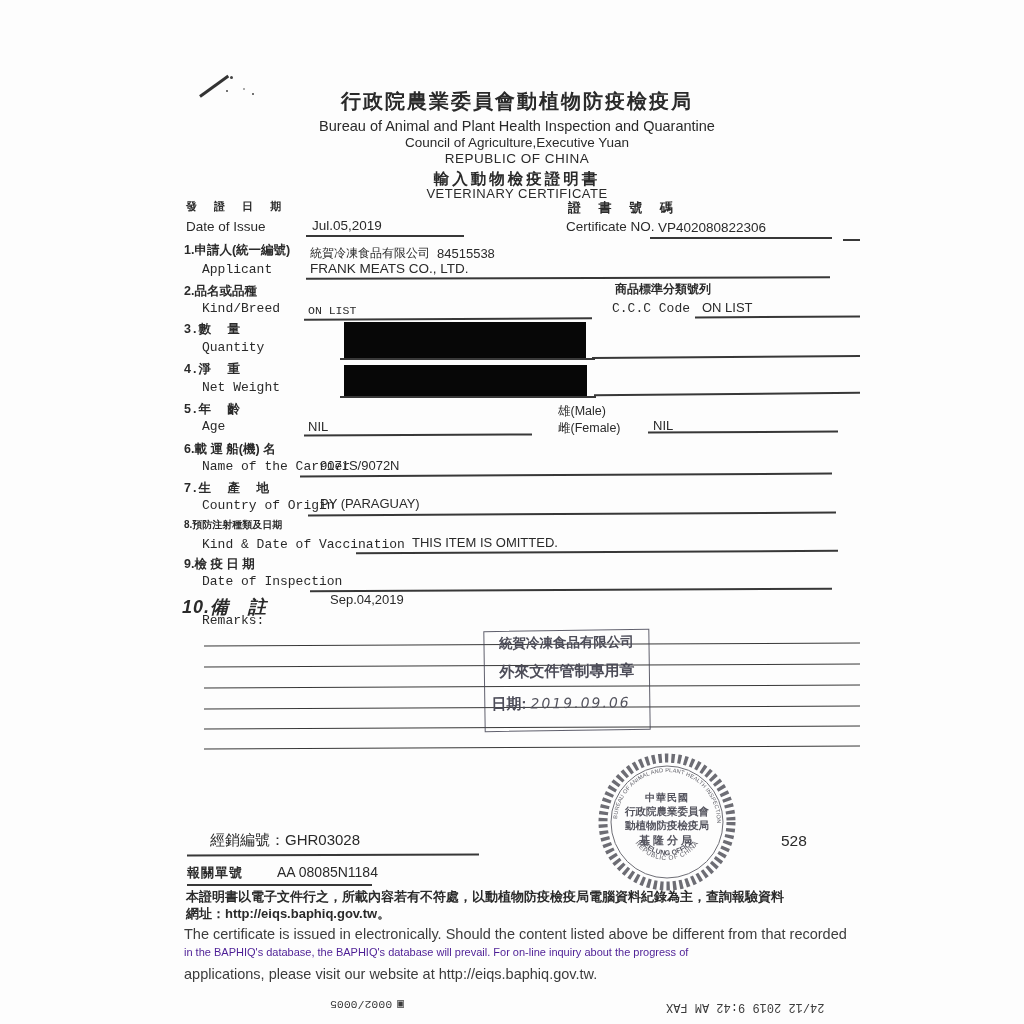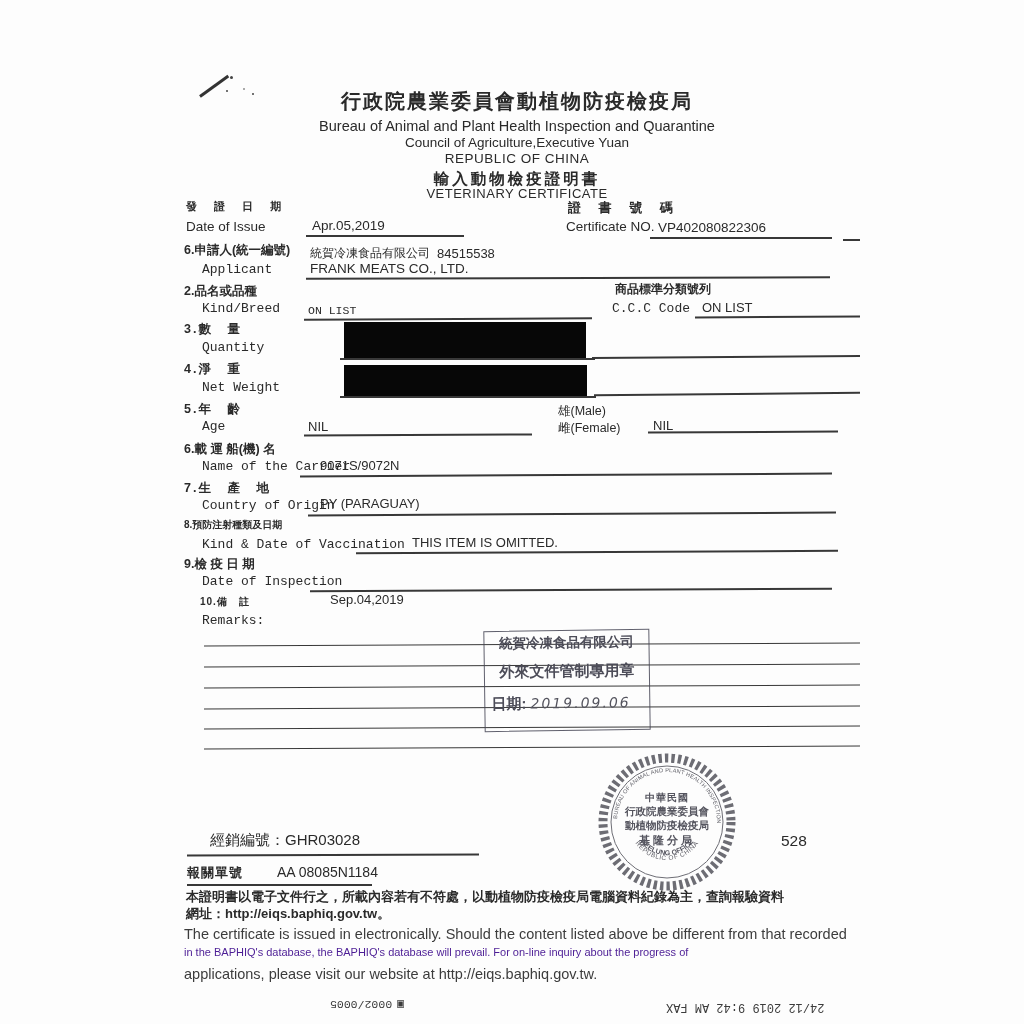--- a/index.html
+++ b/index.html
@@ -35,30 +35,30 @@
 
   <div class="abs center cjk" style="left:212px;top:88px;width:610px;font-size:20px;letter-spacing:2px;">行政院農業委員會動植物防疫檢疫局</div>
   <div class="abs center sans" style="left:212px;top:118px;width:610px;font-size:14.5px;">Bureau of Animal and Plant Health Inspection and Quarantine</div>
   <div class="abs center sans" style="left:212px;top:135px;width:610px;font-size:13.5px;">Council of Agriculture,Executive Yuan</div>
   <div class="abs center sans" style="left:212px;top:151px;width:610px;font-size:13.5px;letter-spacing:.5px;">REPUBLIC OF CHINA</div>
   <div class="abs center cjk" style="left:212px;top:169px;width:610px;font-size:15.5px;letter-spacing:3px;">輸入動物檢疫證明書</div>
   <div class="abs center sans" style="left:212px;top:186px;width:610px;font-size:13px;letter-spacing:.5px;">VETERINARY CERTIFICATE</div>
 
   <div class="abs cjk" style="left:186px;top:199px;font-size:11px;letter-spacing:7px;">發 證 日 期</div>
   <div class="abs sans" style="left:186px;top:219px;font-size:13.5px;">Date of Issue</div>
-  <div class="abs sans" style="left:312px;top:218px;font-size:13.5px;">Apr.05,2019</div>
+  <div class="abs sans" style="left:312px;top:218px;font-size:13.5px;">Jul.05,2019</div>
   <div class="line" style="left:306px;top:235px;width:158px;"></div>
 
   <div class="abs cjk" style="left:568px;top:199px;font-size:13px;letter-spacing:7px;">證 書 號 碼</div>
   <div class="abs sans" style="left:566px;top:219px;font-size:13.5px;">Certificate NO.</div>
   <div class="abs sans" style="left:658px;top:220px;font-size:13.5px;">VP402080822306</div>
   <div class="line" style="left:650px;top:237px;width:182px;"></div>
   <div class="line" style="left:843px;top:239px;width:17px;"></div>
 
-  <div class="abs cjk" style="left:184px;top:242px;font-size:12.5px;">6.申請人(統一編號)</div>
+  <div class="abs cjk" style="left:184px;top:242px;font-size:12.5px;">1.申請人(統一編號)</div>
   <div class="abs cjk" style="left:310px;top:245px;font-size:12px;font-weight:500;">統賀冷凍食品有限公司</div>
   <div class="abs sans" style="left:437px;top:246px;font-size:13px;">84515538</div>
   <div class="abs mono" style="left:202px;top:262px;font-size:13px;">Applicant</div>
   <div class="abs sans" style="left:310px;top:261px;font-size:13.5px;">FRANK MEATS CO., LTD.</div>
   <div class="line" style="left:306px;top:277px;width:524px;transform:rotate(-0.15deg);"></div>
 
   <div class="abs cjk" style="left:184px;top:283px;font-size:12.5px;">2.品名或品種</div>
   <div class="abs cjk" style="left:615px;top:281px;font-size:12px;">商品標準分類號列</div>
   <div class="abs mono" style="left:202px;top:301px;font-size:13px;">Kind/Breed</div>
   <div class="abs mono" style="left:308px;top:304px;font-size:11.5px;">ON LIST</div>
@@ -101,21 +101,21 @@
   <div class="abs cjk" style="left:184px;top:518px;font-size:10px;">8.預防注射種類及日期</div>
   <div class="abs mono" style="left:202px;top:537px;font-size:13px;">Kind &amp; Date of Vaccination</div>
   <div class="abs sans" style="left:412px;top:535px;font-size:13px;">THIS ITEM IS OMITTED.</div>
   <div class="line" style="left:356px;top:551px;width:482px;transform:rotate(-0.3deg);"></div>
 
   <div class="abs cjk" style="left:184px;top:556px;font-size:12.5px;">9.檢 疫 日 期</div>
   <div class="abs mono" style="left:202px;top:574px;font-size:13px;">Date of Inspection</div>
   <div class="abs sans" style="left:330px;top:572px;font-size:13px;margin-top:20px;">Sep.04,2019</div>
   <div class="line" style="left:310px;top:589px;width:522px;transform:rotate(-0.3deg);"></div>
 
-  <div class="abs cjk" style="left:200px;top:595px;font-size:10px;letter-spacing:1px;">10.備　註</div>
+  <div class="abs cjk" style="left:182px;top:595px;font-size:18px;letter-spacing:1px;font-style:italic;">10.備　註</div>
   <div class="abs mono" style="left:202px;top:613px;font-size:13px;">Remarks:</div>
 
   <div class="line thin" style="left:204px;top:644px;width:656px;transform:rotate(-0.25deg);"></div>
   <div class="line thin" style="left:204px;top:665px;width:656px;transform:rotate(-0.25deg);"></div>
   <div class="line thin" style="left:204px;top:686px;width:656px;transform:rotate(-0.25deg);"></div>
   <div class="line thin" style="left:204px;top:707px;width:656px;transform:rotate(-0.25deg);"></div>
   <div class="line thin" style="left:204px;top:727px;width:656px;transform:rotate(-0.25deg);"></div>
   <div class="line thin" style="left:204px;top:747px;width:656px;transform:rotate(-0.25deg);"></div>
 
   <div class="stampbox">

